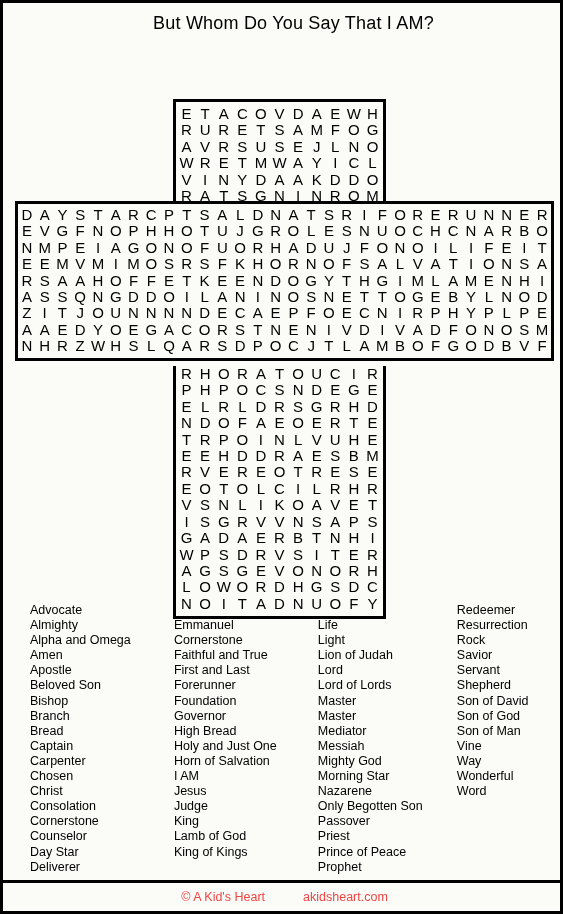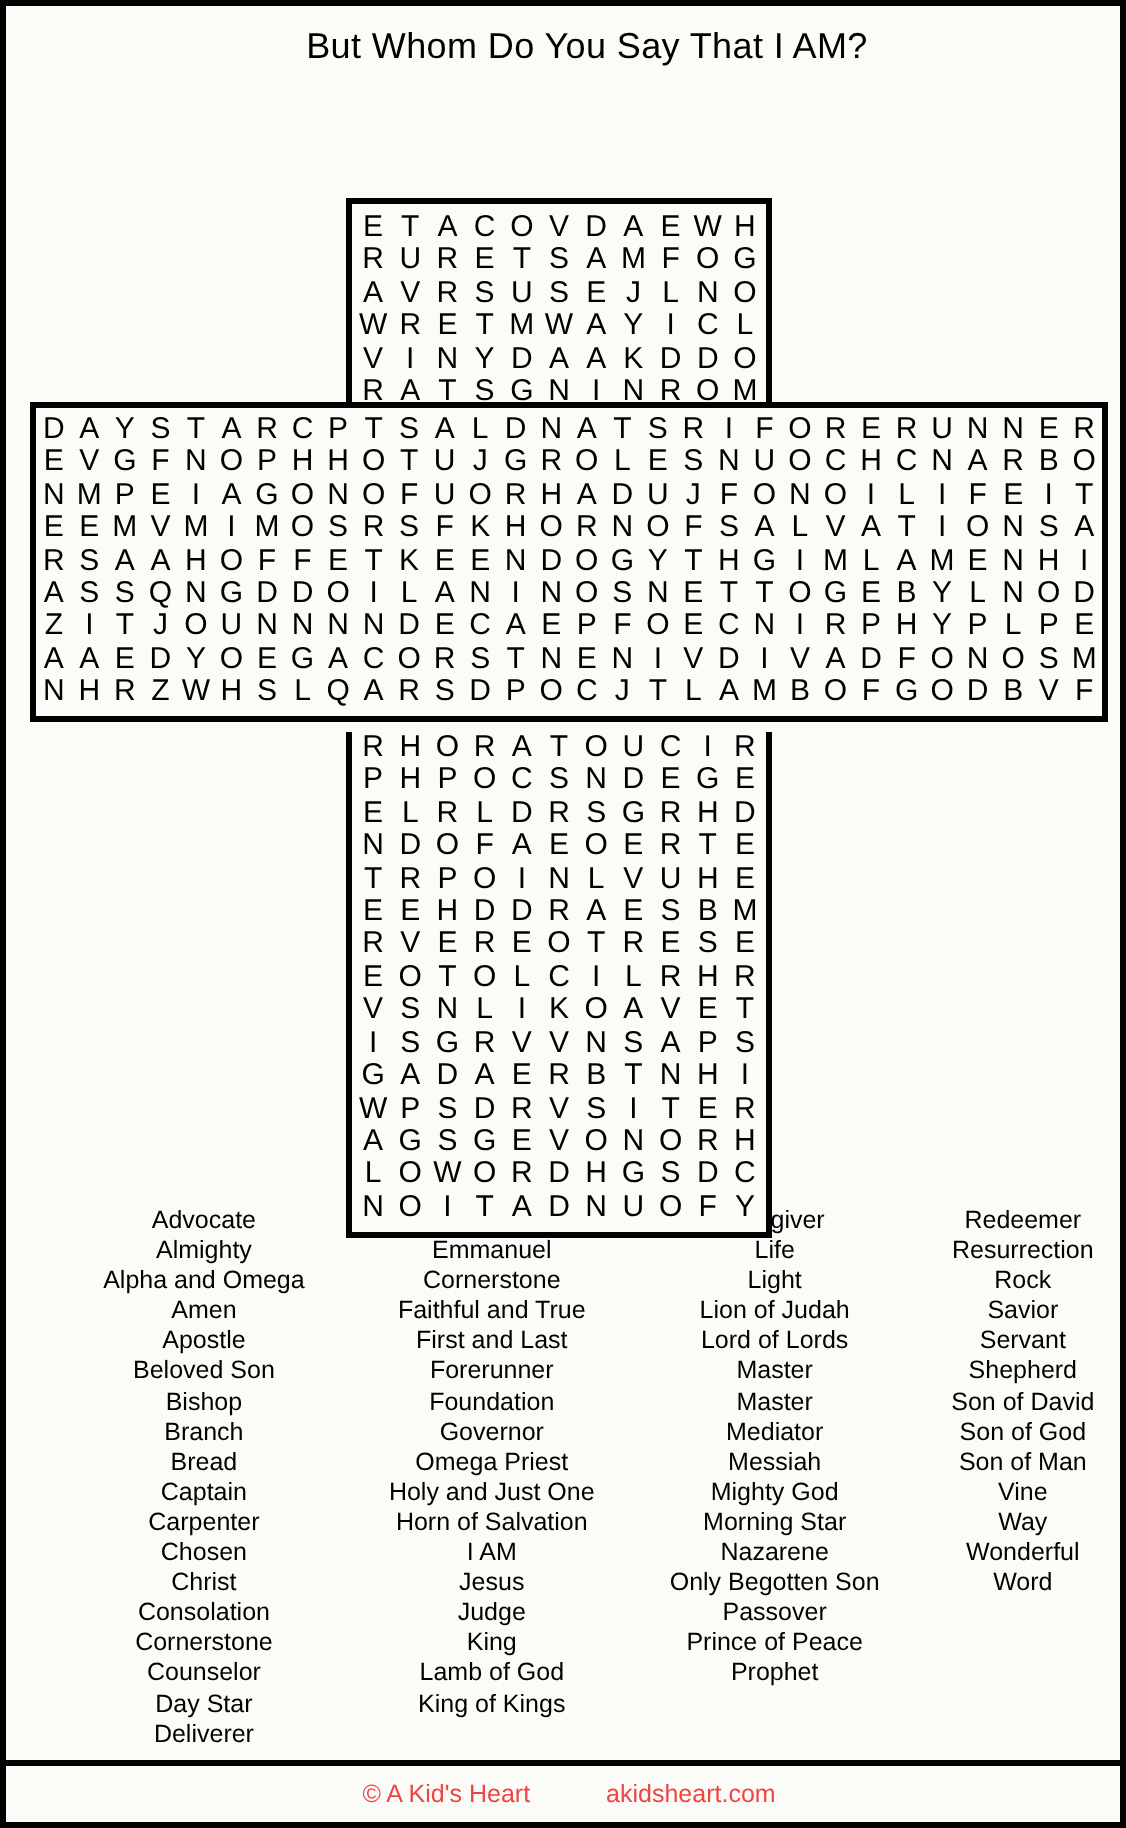--- a/index.html
+++ b/index.html
@@ -98,21 +98,20 @@
     left: 0;
     top: 600px;
     width: 563px;
     display: flex;
     padding-left: 27px;
     box-sizing: border-box;
   }
   .word-col {
     display: flex;
     flex-direction: column;
-    align-items: center;
   }
   .word-col.c1 { width: 145px; }
   .word-col.c2 { width: 145px; }
   .word-col.c3 { width: 140px; }
   .word-col.c4 { width: 110px; }
   .word {
     font-size: 12.5px;
     line-height: 15.1px;
     color: #000;
     white-space: nowrap;
@@ -739,45 +738,47 @@
       </div>
     <div class="word-col c2">
         <div class="word">Door</div>
         <div class="word">Emmanuel</div>
         <div class="word">Cornerstone</div>
         <div class="word">Faithful and True</div>
         <div class="word">First and Last</div>
         <div class="word">Forerunner</div>
         <div class="word">Foundation</div>
         <div class="word">Governor</div>
-        <div class="word">Omega Priest</div>
+        <div class="word">High Bread</div>
         <div class="word">Holy and Just One</div>
         <div class="word">Horn of Salvation</div>
         <div class="word">I AM</div>
         <div class="word">Jesus</div>
         <div class="word">Judge</div>
         <div class="word">King</div>
         <div class="word">Lamb of God</div>
         <div class="word">King of Kings</div>
       </div>
     <div class="word-col c3">
         <div class="word">Lawgiver</div>
         <div class="word">Life</div>
         <div class="word">Light</div>
         <div class="word">Lion of Judah</div>
+        <div class="word">Lord</div>
         <div class="word">Lord of Lords</div>
         <div class="word">Master</div>
         <div class="word">Master</div>
         <div class="word">Mediator</div>
         <div class="word">Messiah</div>
         <div class="word">Mighty God</div>
         <div class="word">Morning Star</div>
         <div class="word">Nazarene</div>
         <div class="word">Only Begotten Son</div>
         <div class="word">Passover</div>
+        <div class="word">Priest</div>
         <div class="word">Prince of Peace</div>
         <div class="word">Prophet</div>
       </div>
     <div class="word-col c4">
         <div class="word">Redeemer</div>
         <div class="word">Resurrection</div>
         <div class="word">Rock</div>
         <div class="word">Savior</div>
         <div class="word">Servant</div>
         <div class="word">Shepherd</div>

